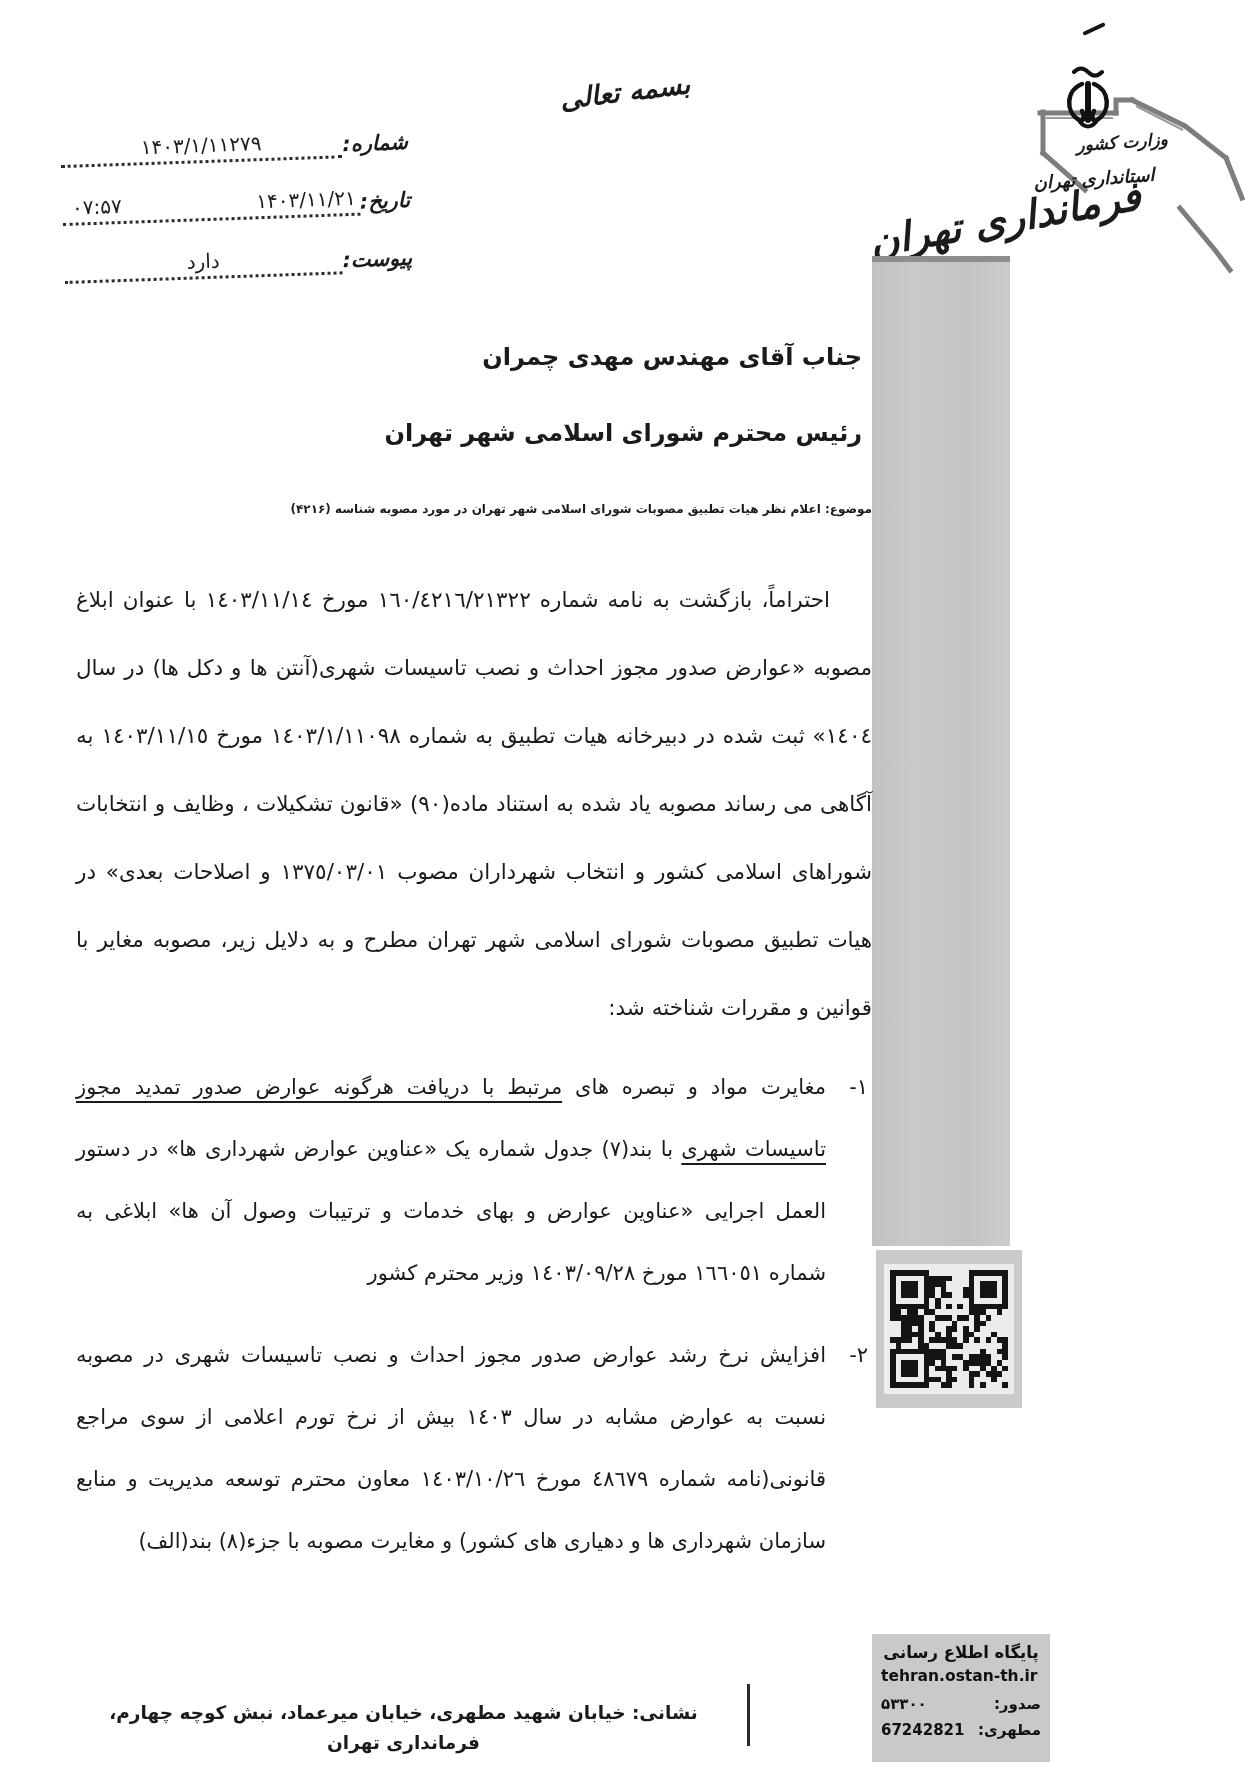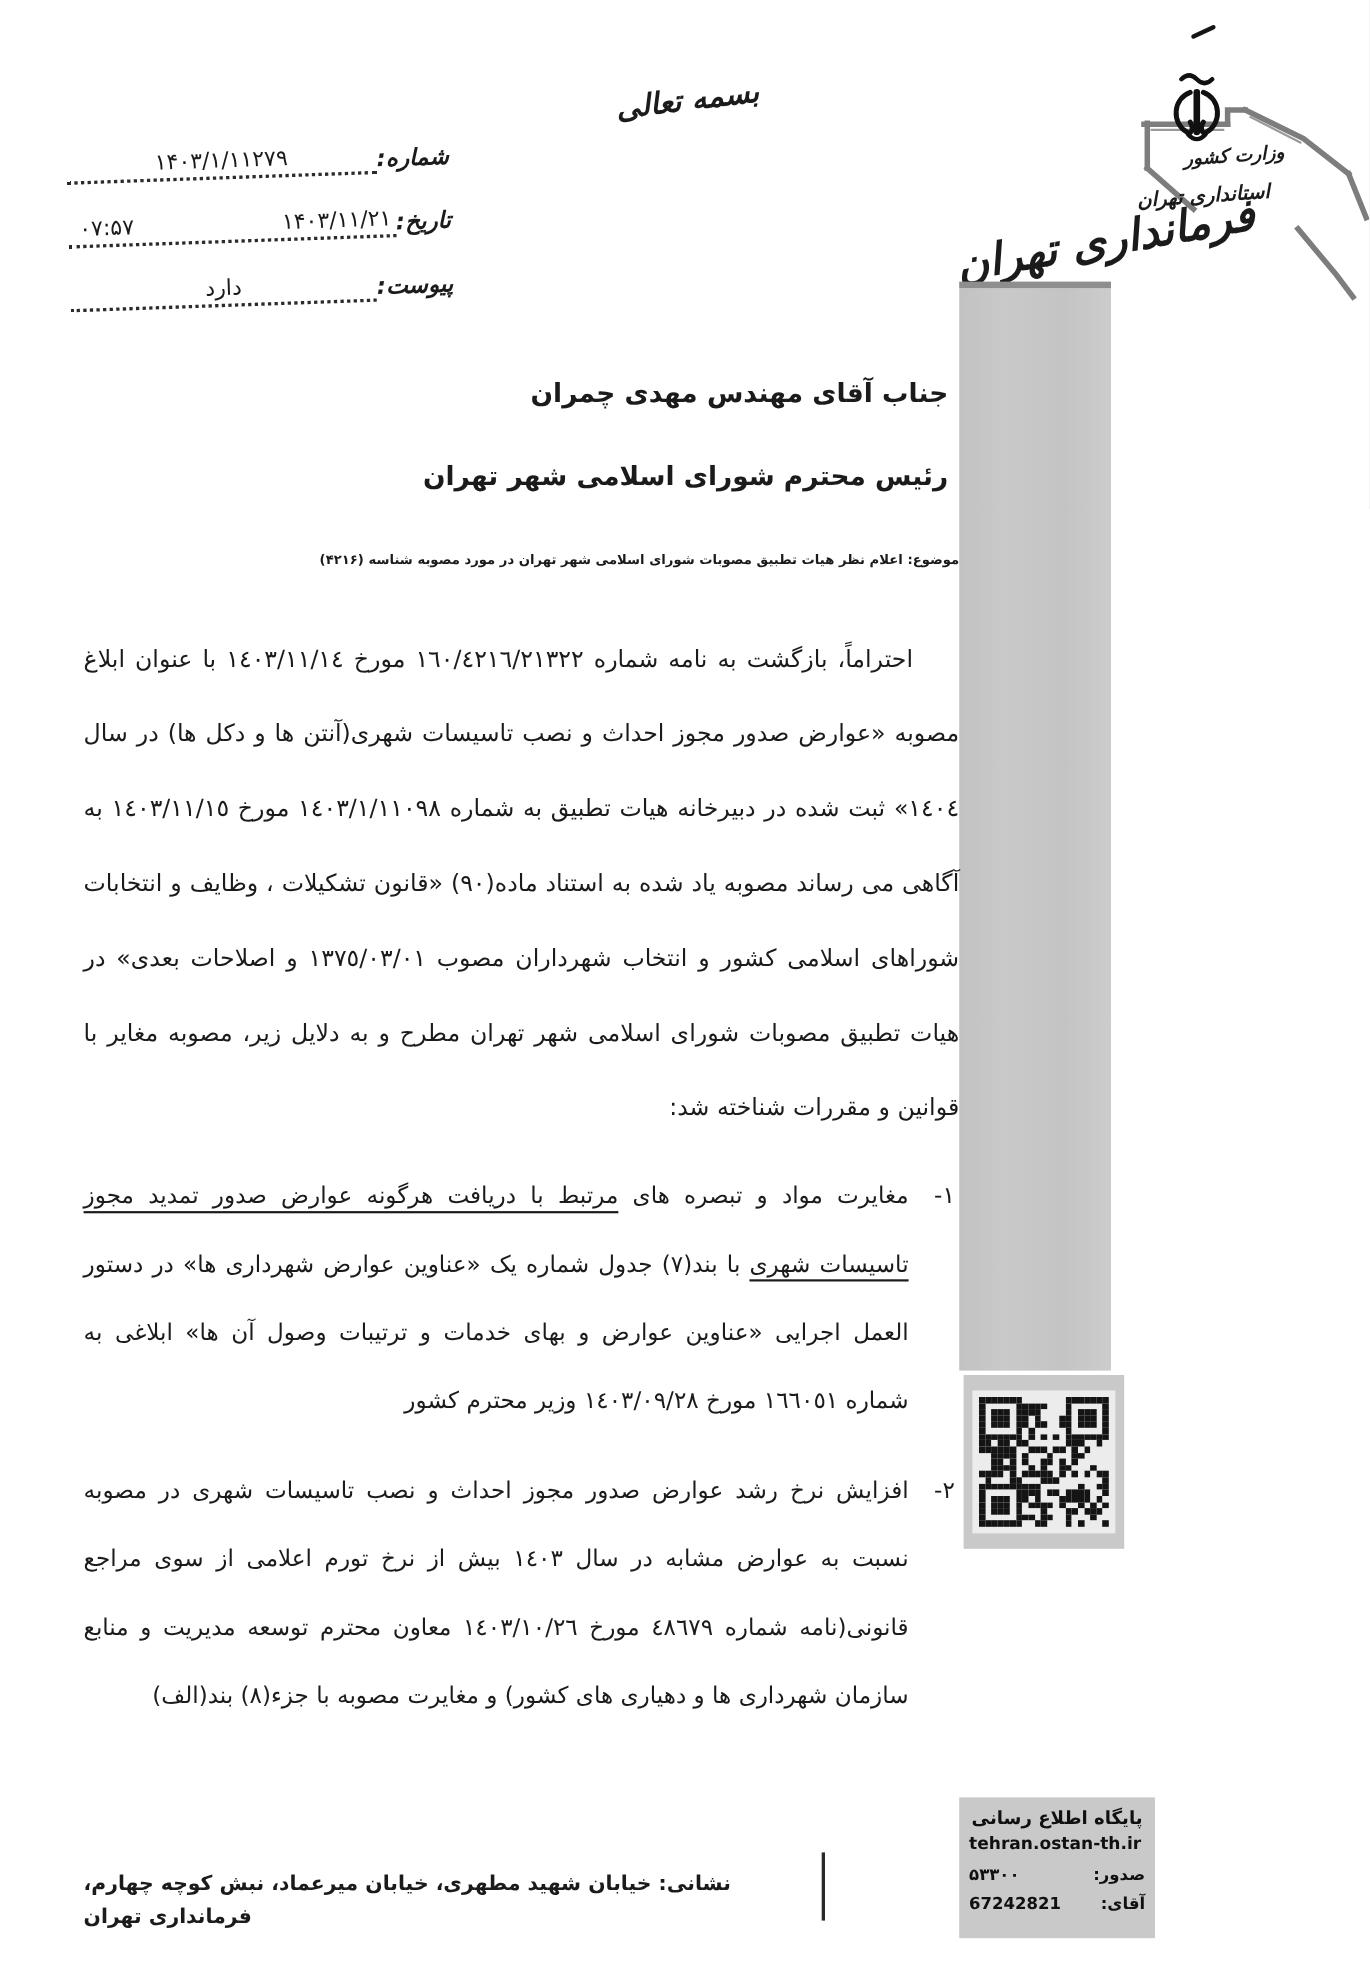--- a/index.html
+++ b/index.html
@@ -59,21 +59,21 @@
   .footer-box{position:absolute;left:872px;top:1634px;width:178px;height:128px;background:#c9c9c9;
               direction:rtl;box-sizing:border-box;padding:7px 9px 6px;color:#101010;}
   .portal-title{font-size:16.5px;font-weight:bold;text-align:center;line-height:24px;}
   .portal-url{font-size:15.5px;font-weight:bold;direction:ltr;line-height:22px;}
   .contact-row{display:flex;justify-content:space-between;font-size:15px;font-weight:bold;
                margin-top:8px;line-height:18px;}
 
   
   .address{position:absolute;left:76px;top:1684px;width:674px;direction:rtl;display:flex;}
   .vbar{flex:none;width:3px;height:62px;background:#2a2a2a;margin-left:16px;}
-  .addr-text{font-size:18.5px;font-weight:bold;text-align:left;line-height:30px;padding-top:14px;margin:0;}
+  .addr-text{font-size:18.5px;font-weight:bold;text-align:center;line-height:30px;padding-top:14px;margin:0;}
 </style>
 </head>
 <body>
 
 <div class="page">
 
   <div class="scan-mark"></div>
 
   <div class="meta">
     <div class="meta-row">
@@ -392,21 +392,21 @@
   </div>
 
   <div class="footer-box">
     <div class="portal-title">پایگاه اطلاع رسانی</div>
     <div class="portal-url">tehran.ostan-th.ir</div>
     <div class="contact-row">
       <span>صدور:</span>
       <span>۵۳۳۰۰</span>
     </div>
     <div class="contact-row">
-      <span>آقای:</span>
+      <span>مطهری:</span>
       <span>67242821</span>
     </div>
   </div>
 
   <div class="address">
     <span class="vbar"></span>
     <p class="addr-text">نشانی: خیابان شهید مطهری، خیابان میرعماد، نبش کوچه چهارم، فرمانداری تهران</p>
   </div>
 
 </div>

